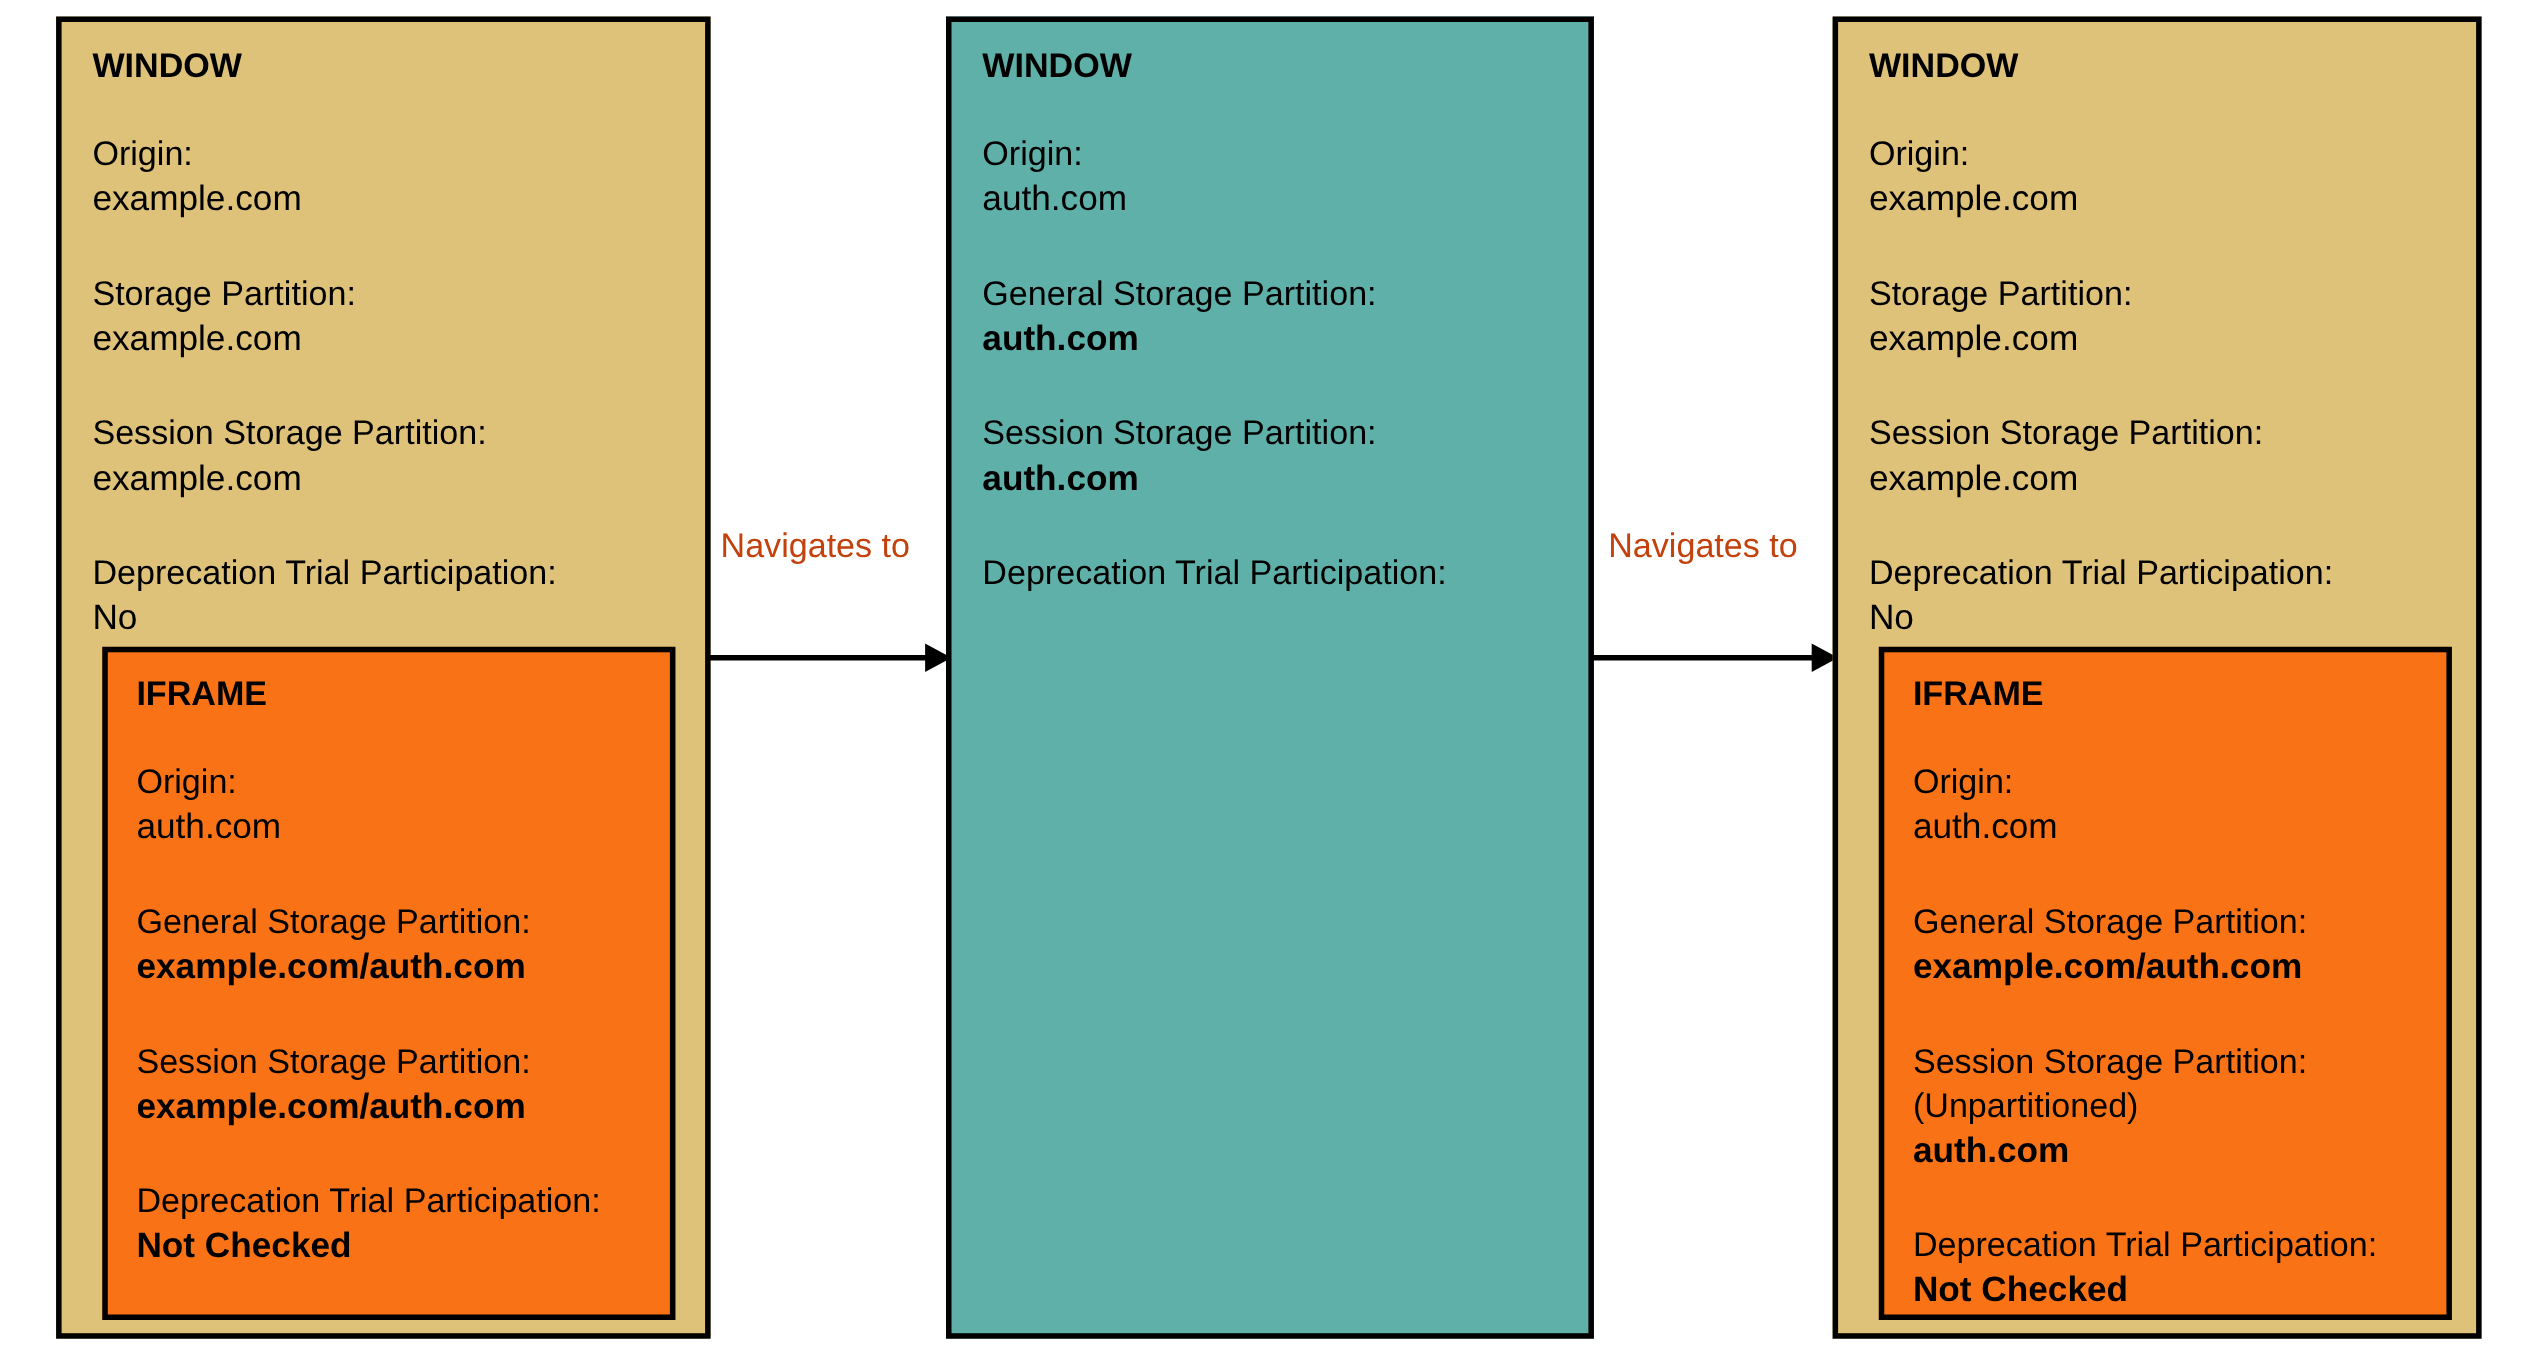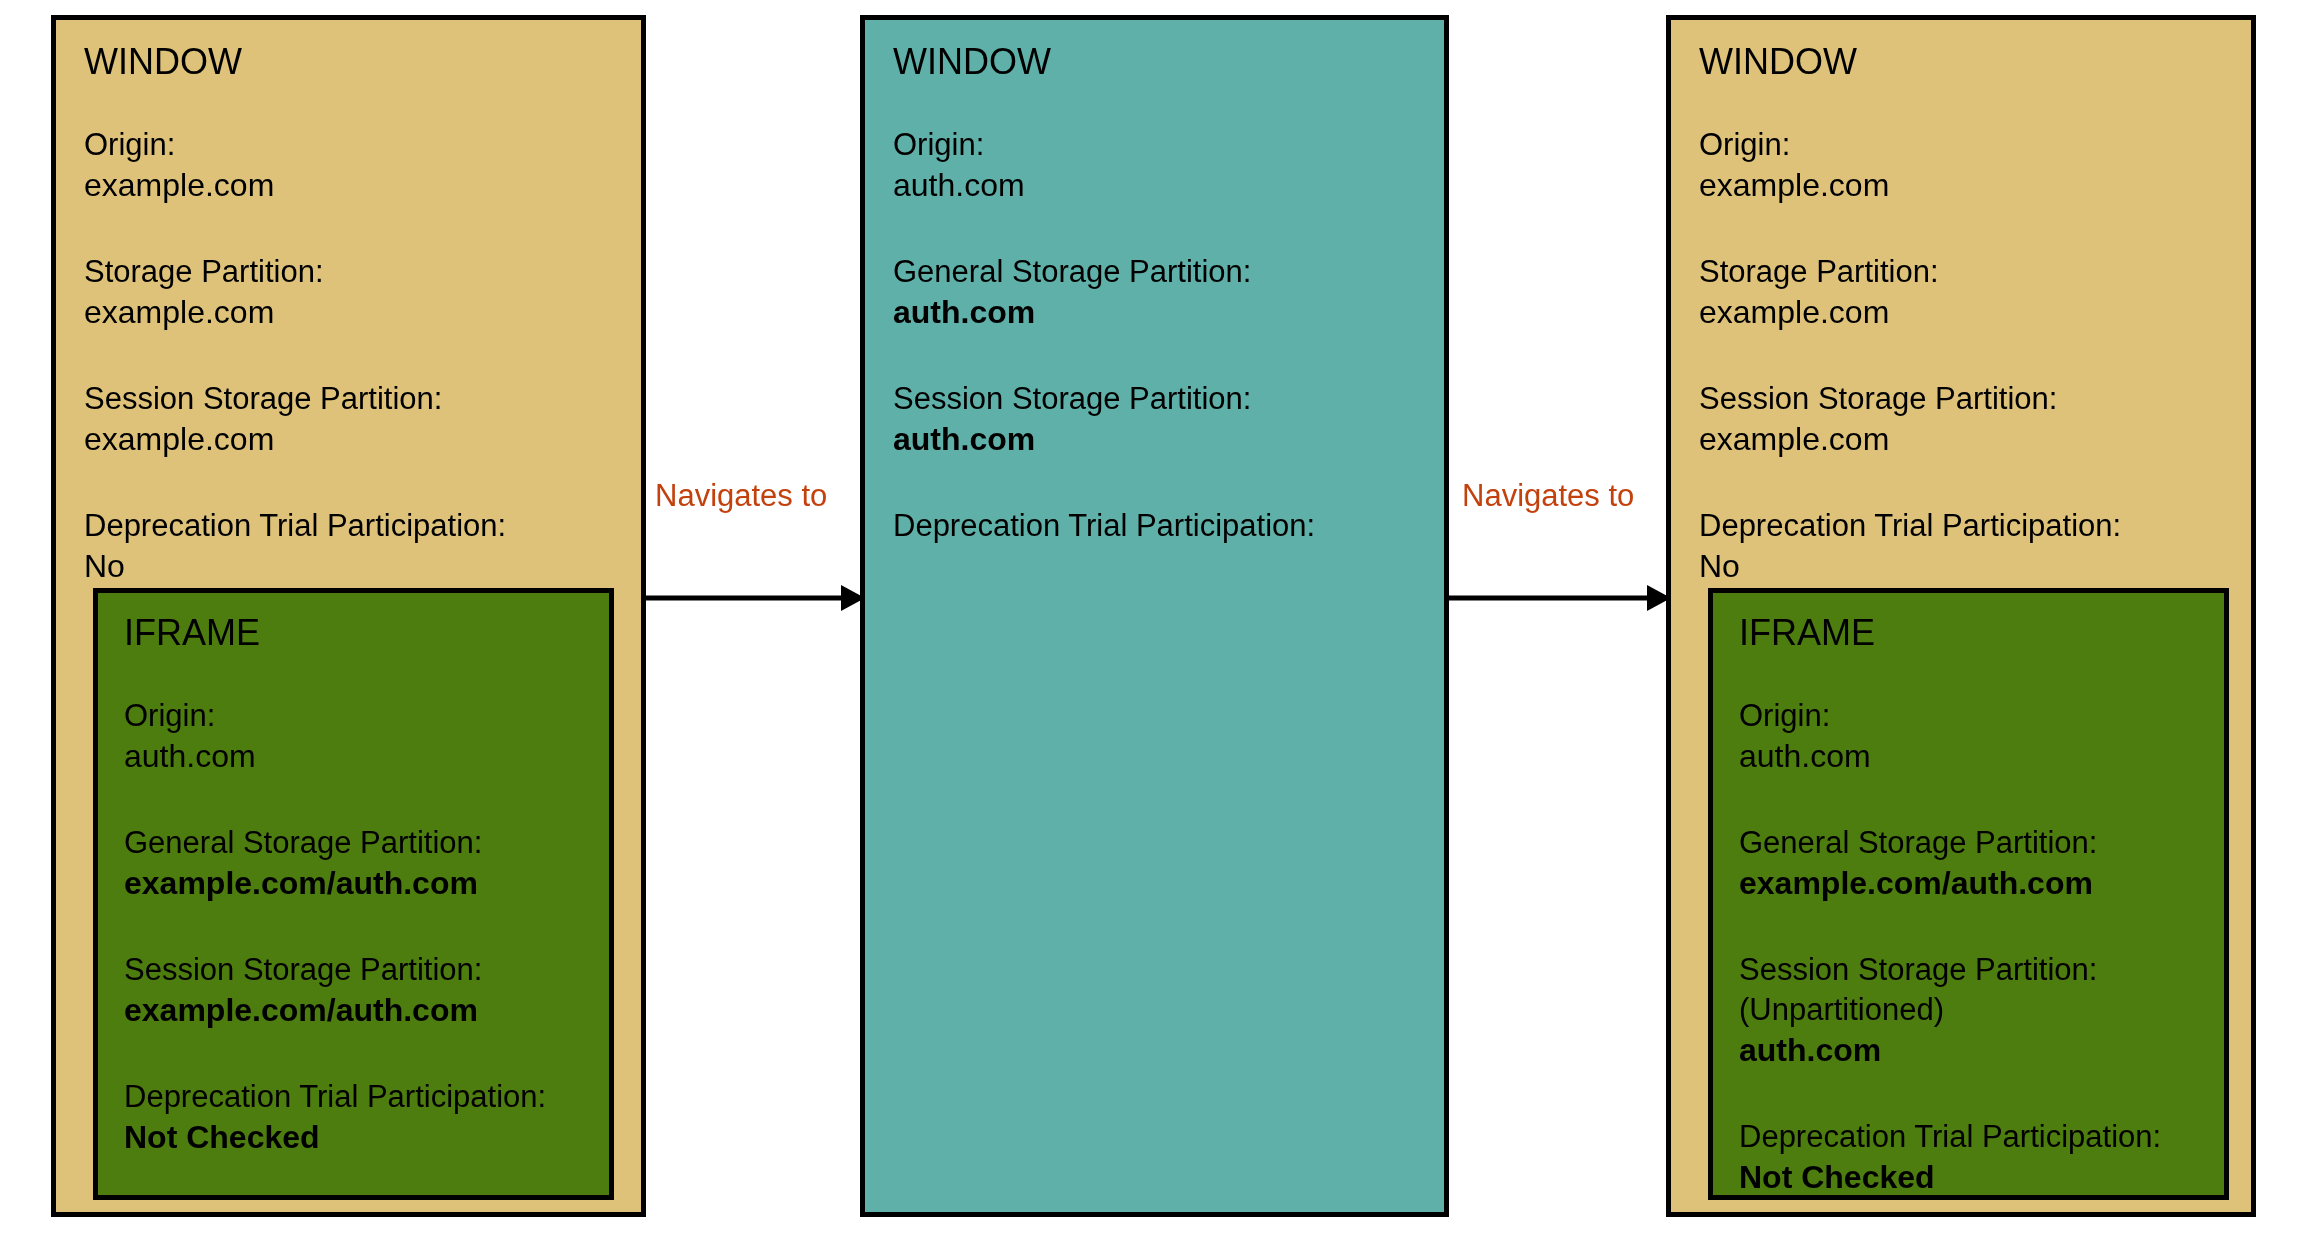--- a/index.html
+++ b/index.html
@@ -33,34 +33,35 @@
   .panel.teal  { background: #5fb0a8; }
 
   #panel-1 { left: 51px;   top: 15px; width: 595px;  height: 1202px; }
   #panel-2 { left: 860px;  top: 15px; width: 589px;  height: 1202px; }
   #panel-3 { left: 1666px; top: 15px; width: 590px;  height: 1202px; }
 
   
   .frame-box {
     position: absolute;
     box-sizing: border-box;
-    background: #4d7c0f;
+    background: #f97316;
     border: 5px solid #000000;
     padding: 22px 26px 0 26px;
   }
   #frame-1 { left: 37px; top: 568px; width: 521px; height: 612px; }
   #frame-3 { left: 37px; top: 568px; width: 521px; height: 612px; }
 
   
   .box-title {
-    font-size: 36px;
+    font-size: 31px;
     color: #000000;
     line-height: 1.0;
     margin: 0 0 0 0;
     white-space: nowrap;
+    font-weight: bold;
   }
   .field {
     margin-top: 45px;
   }
   .field.first { }
   .field-label {
     font-size: 31px;
     color: #000000;
     line-height: 1.30;
     white-space: nowrap;

